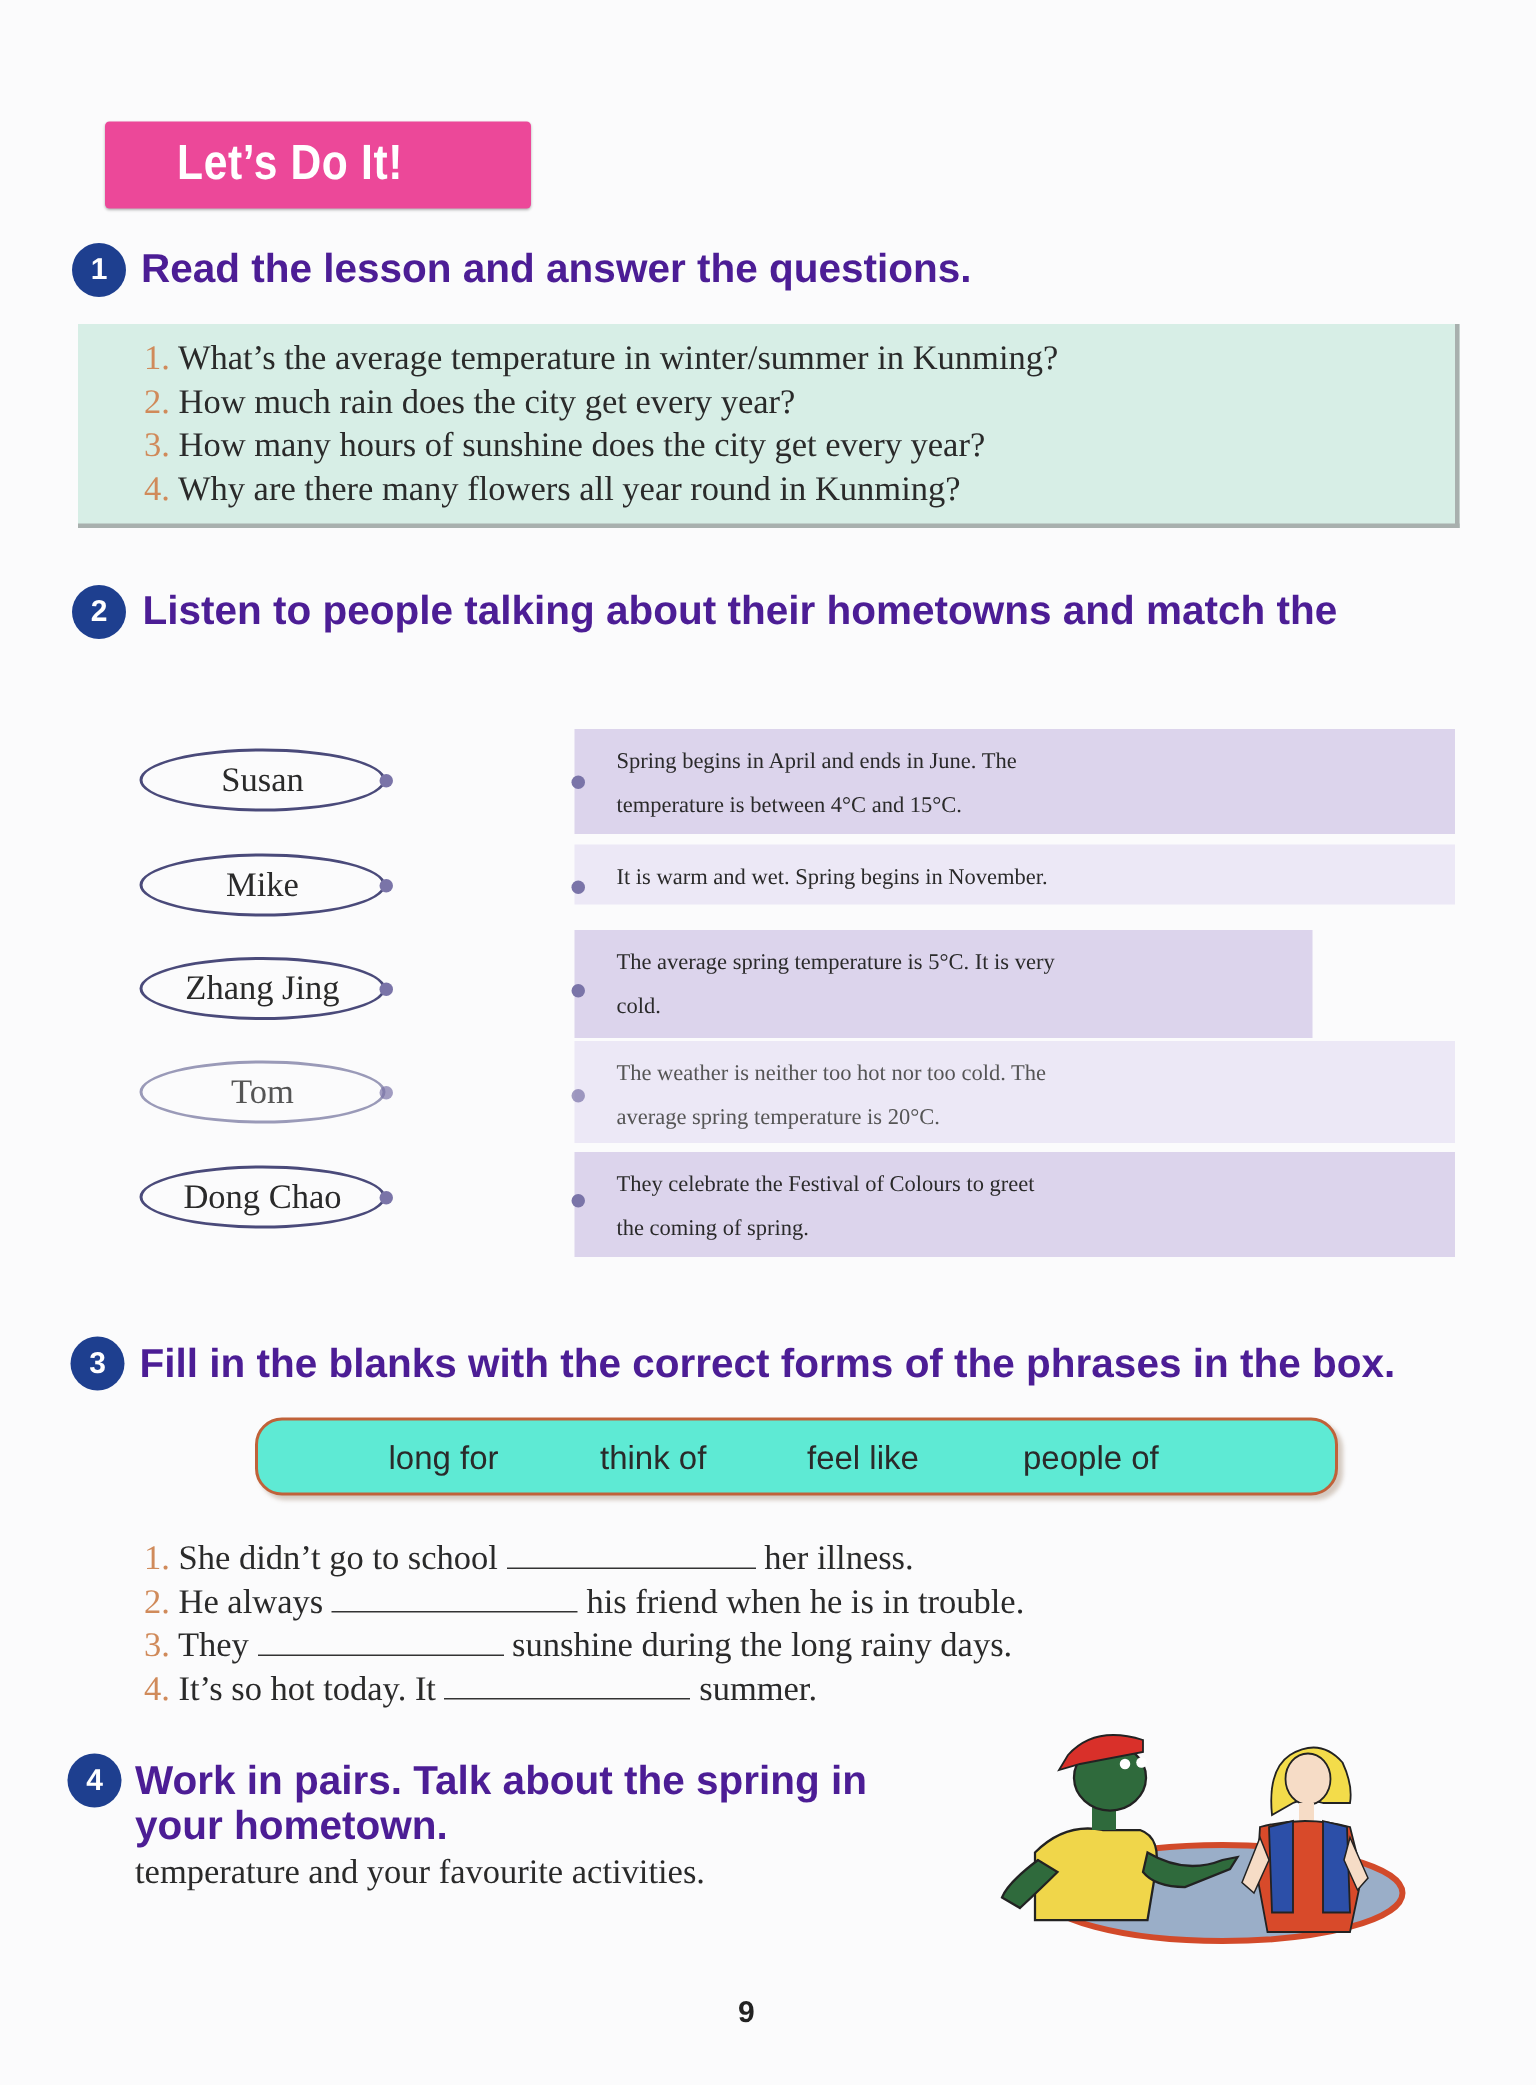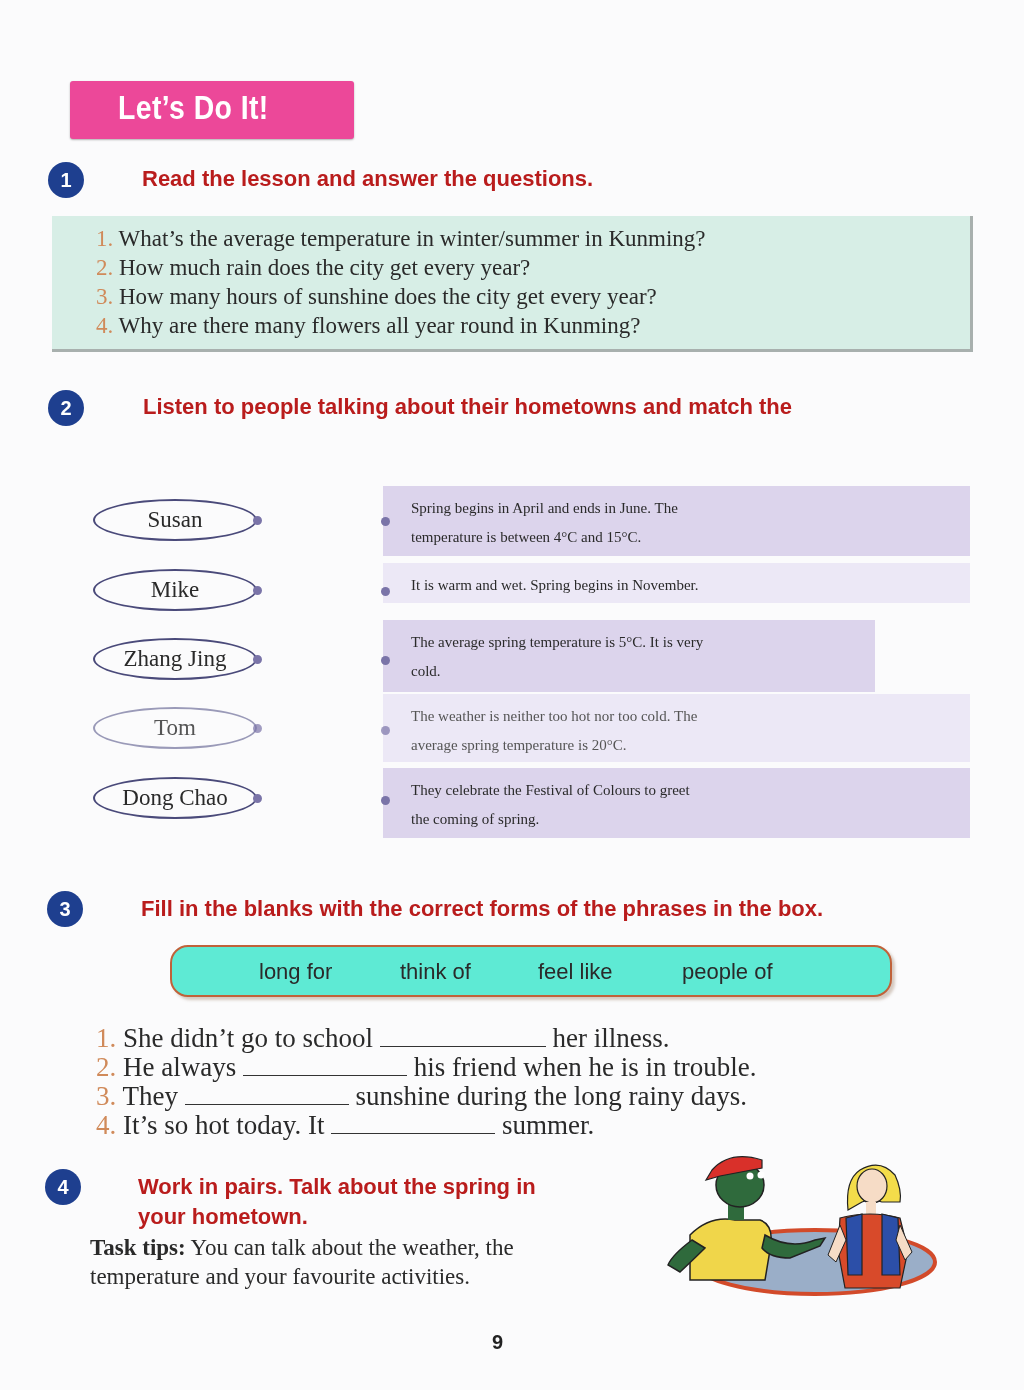--- a/index.html
+++ b/index.html
@@ -27,21 +27,21 @@
 
   
   .sec-num {
     width: 36px; height: 36px; border-radius: 50%;
     background: #1e3f8f; color: #fff;
     font-family: "Liberation Sans", sans-serif; font-weight: bold; font-size: 20px;
     text-align: center; line-height: 36px;
   }
   .sec-title {
     font-family: "Liberation Sans", sans-serif; font-weight: bold;
-    font-size: 22px; color: #b91c1c; line-height: 30px; margin-left: 48px;
+    font-size: 27px; color: #4c1d95; line-height: 30px;
   }
 
   
   .qbox {
     left: 52px; top: 216px; width: 921px; height: 136px;
     background: #d7eee6;
     border-right: 3px solid #a8b0ae; border-bottom: 3px solid #a8b0ae;
     box-sizing: border-box;
   }
   .qlist { left: 96px; top: 224px; }
@@ -68,21 +68,21 @@
   .phrase-box {
     left: 170px; top: 945px; width: 722px; height: 52px; box-sizing: border-box;
     border: 2px solid #c0623a; border-radius: 18px;
     background: #5eead4;
     box-shadow: 3px 3px 3px rgba(140,110,80,0.35);
   }
   .phrase {
     position: absolute; top: 12px;
     font-family: "Liberation Sans", sans-serif; font-size: 22px; color: #2a2a2a;
   }
-  .fill-line { font-size: 27px; line-height: 29px; white-space: nowrap; }
+  .fill-line { font-size: 23px; line-height: 29px; white-space: nowrap; }
   .blank { display: inline-block; border-bottom: 1.5px solid #333; height: 20px; vertical-align: baseline; }
 
   
   .tips { font-size: 23px; line-height: 29px; }
   .tips b { font-weight: bold; }
 
   .page-num {
     left: 492px; top: 1331px;
     font-family: "Liberation Sans", sans-serif; font-weight: bold; font-size: 20px; color: #222;
   }
@@ -190,21 +190,20 @@
     <span>summer.</span>
   </div>
 </div>
 
 <div class="abs sec-num" style="left:45px; top:1169px;">4</div>
 <div class="abs sec-title" style="left:90px; top:1172px;">
   <div>Work in pairs. Talk about the spring in</div>
   <div>your hometown.</div>
 </div>
 <div class="abs tips" style="left:90px; top:1233px;">
-  <div><b>Task tips:</b> <span>You can talk about the weather, the</span></div>
   <div>temperature and your favourite activities.</div>
 </div>
 
 <svg class="abs" style="left:650px; top:1140px;" width="300" height="170" viewBox="0 0 300 170">
   <ellipse cx="165" cy="122" rx="120" ry="32" fill="#9aaec8" stroke="#d24a2a" stroke-width="4"></ellipse>
 
   <path d="M40 95 Q60 75 85 80 L110 80 Q125 85 120 110 L115 140 L40 140 Z" fill="#f0d64a" stroke="#222" stroke-width="1.5"></path>
   <path d="M115 95 Q140 110 165 100 L175 98 L170 106 L140 118 Q120 118 112 108 Z" fill="#2f6a3c" stroke="#222" stroke-width="1.5"></path>
   <path d="M42 100 Q22 115 18 125 L30 132 Q45 118 55 108 Z" fill="#2f6a3c" stroke="#222" stroke-width="1.5"></path>
   <rect x="78" y="62" width="16" height="18" fill="#2f6a3c"></rect>

